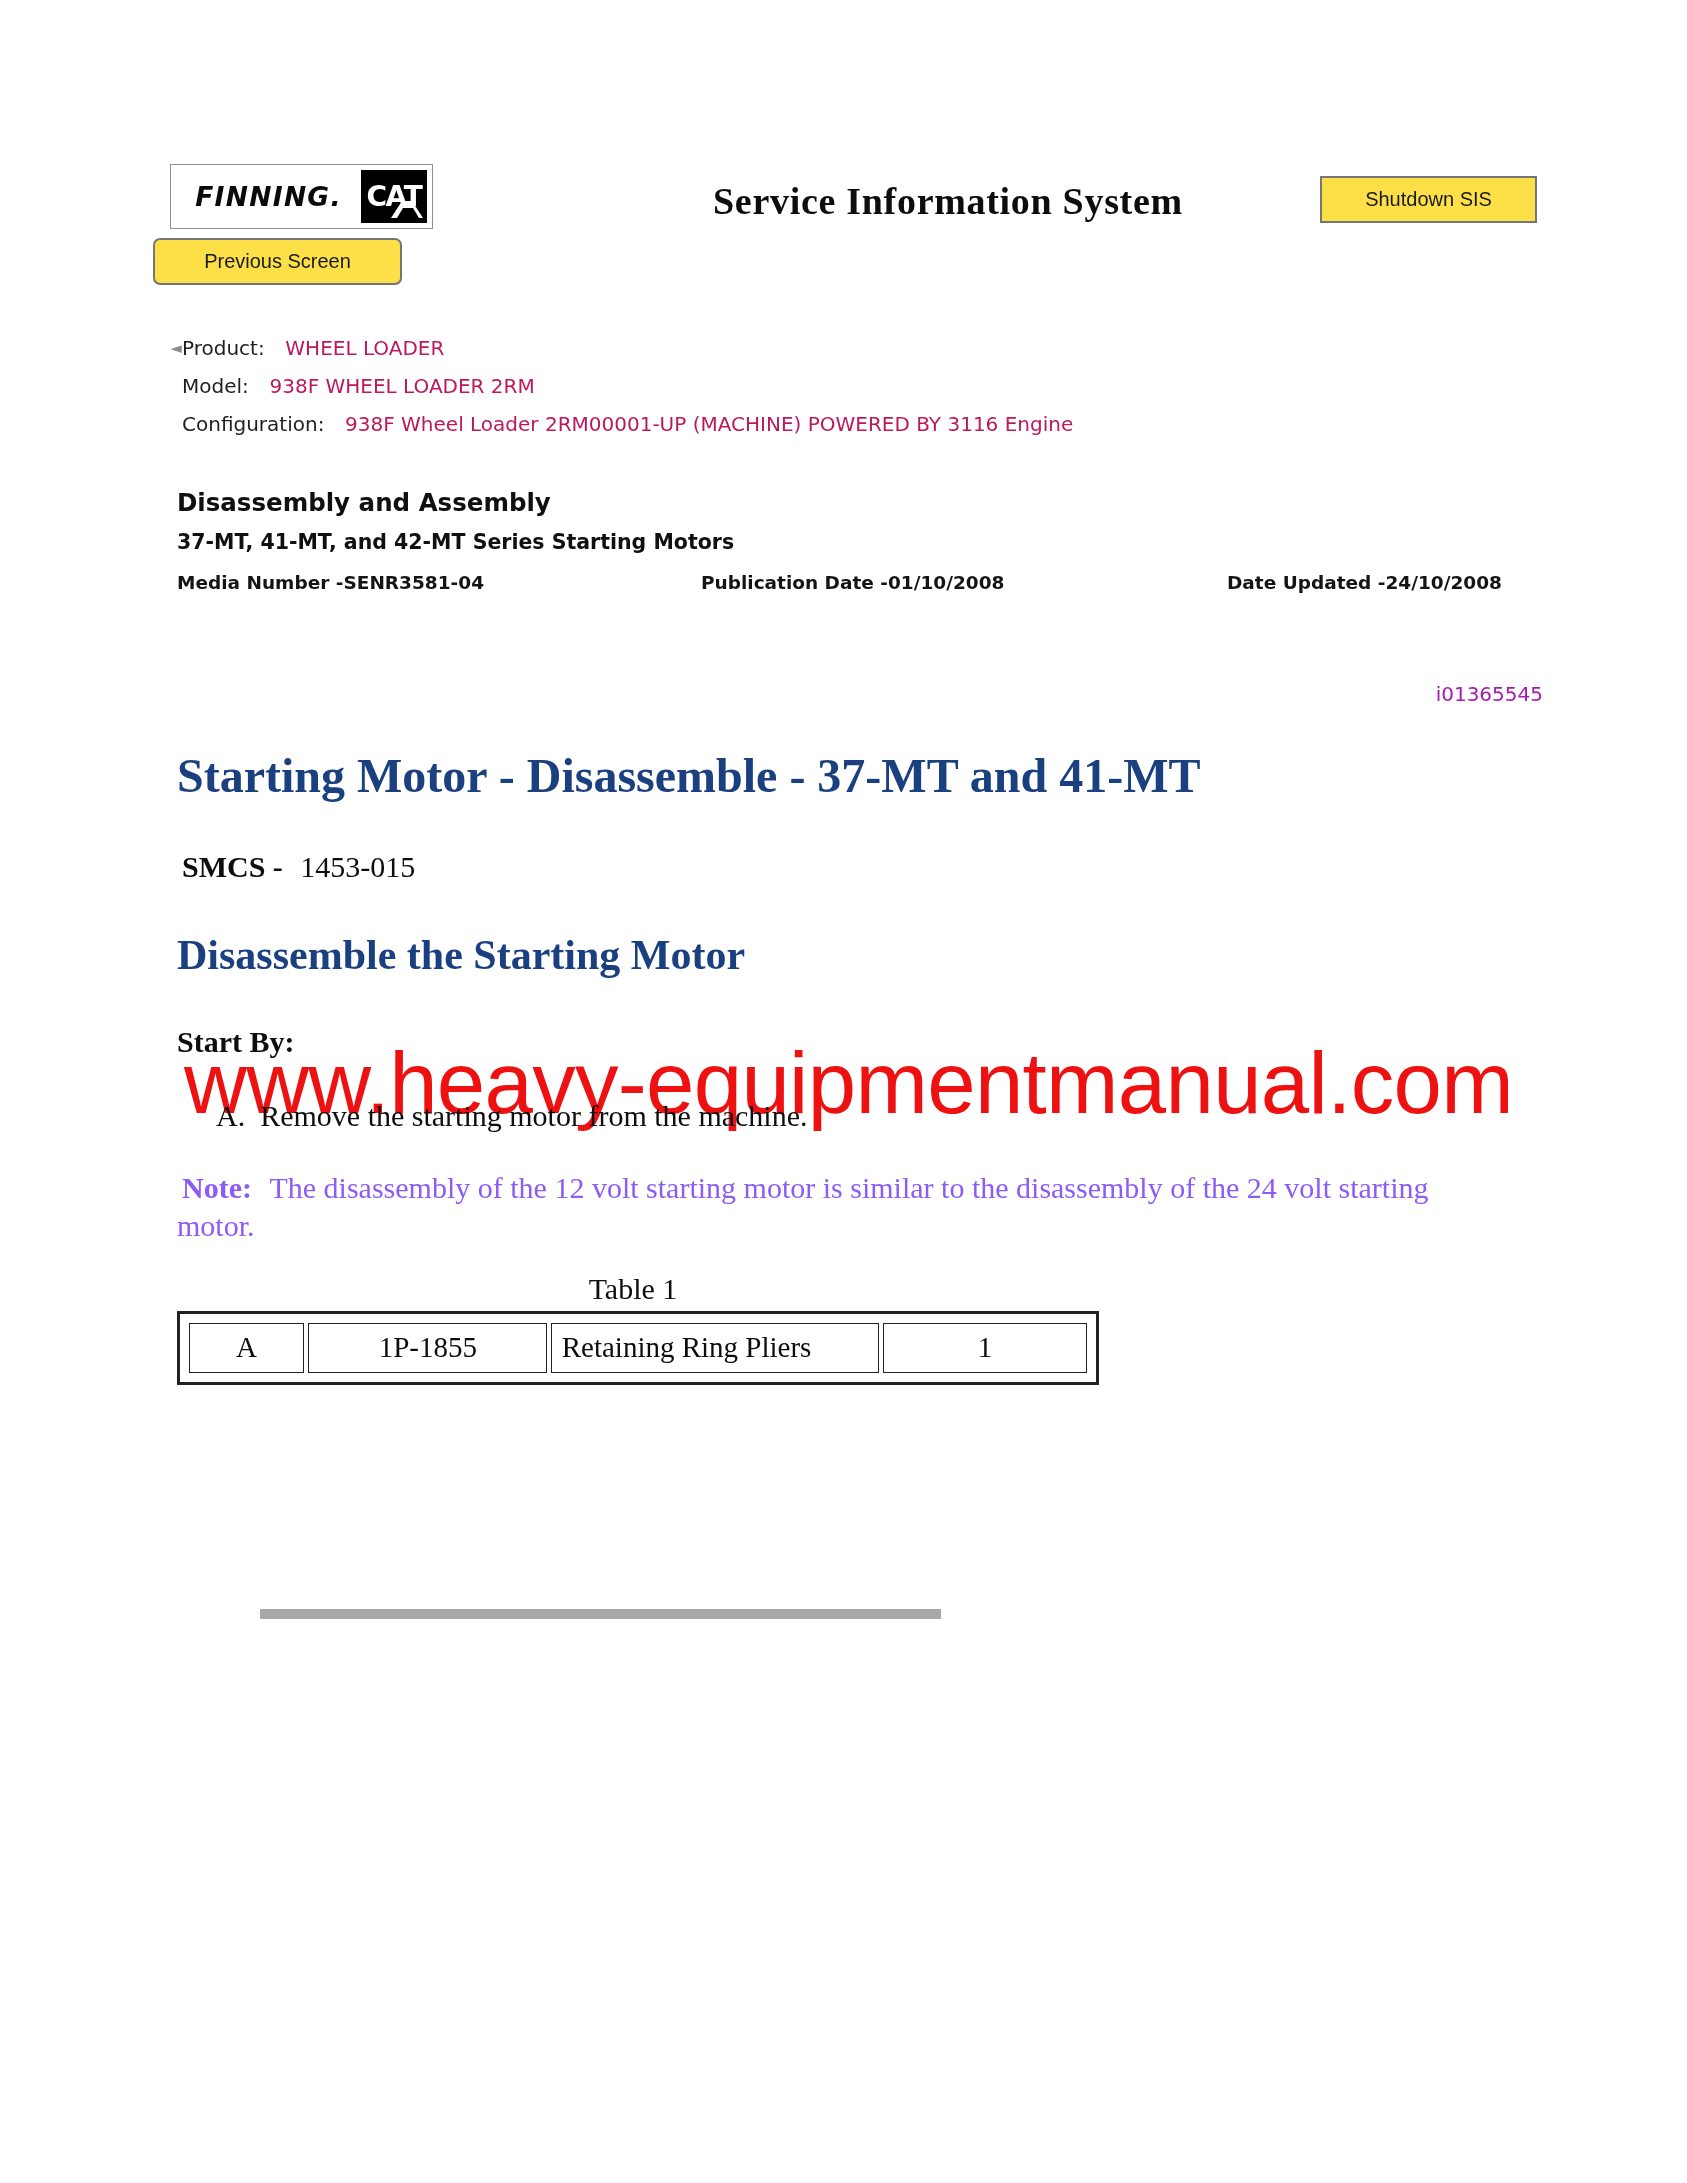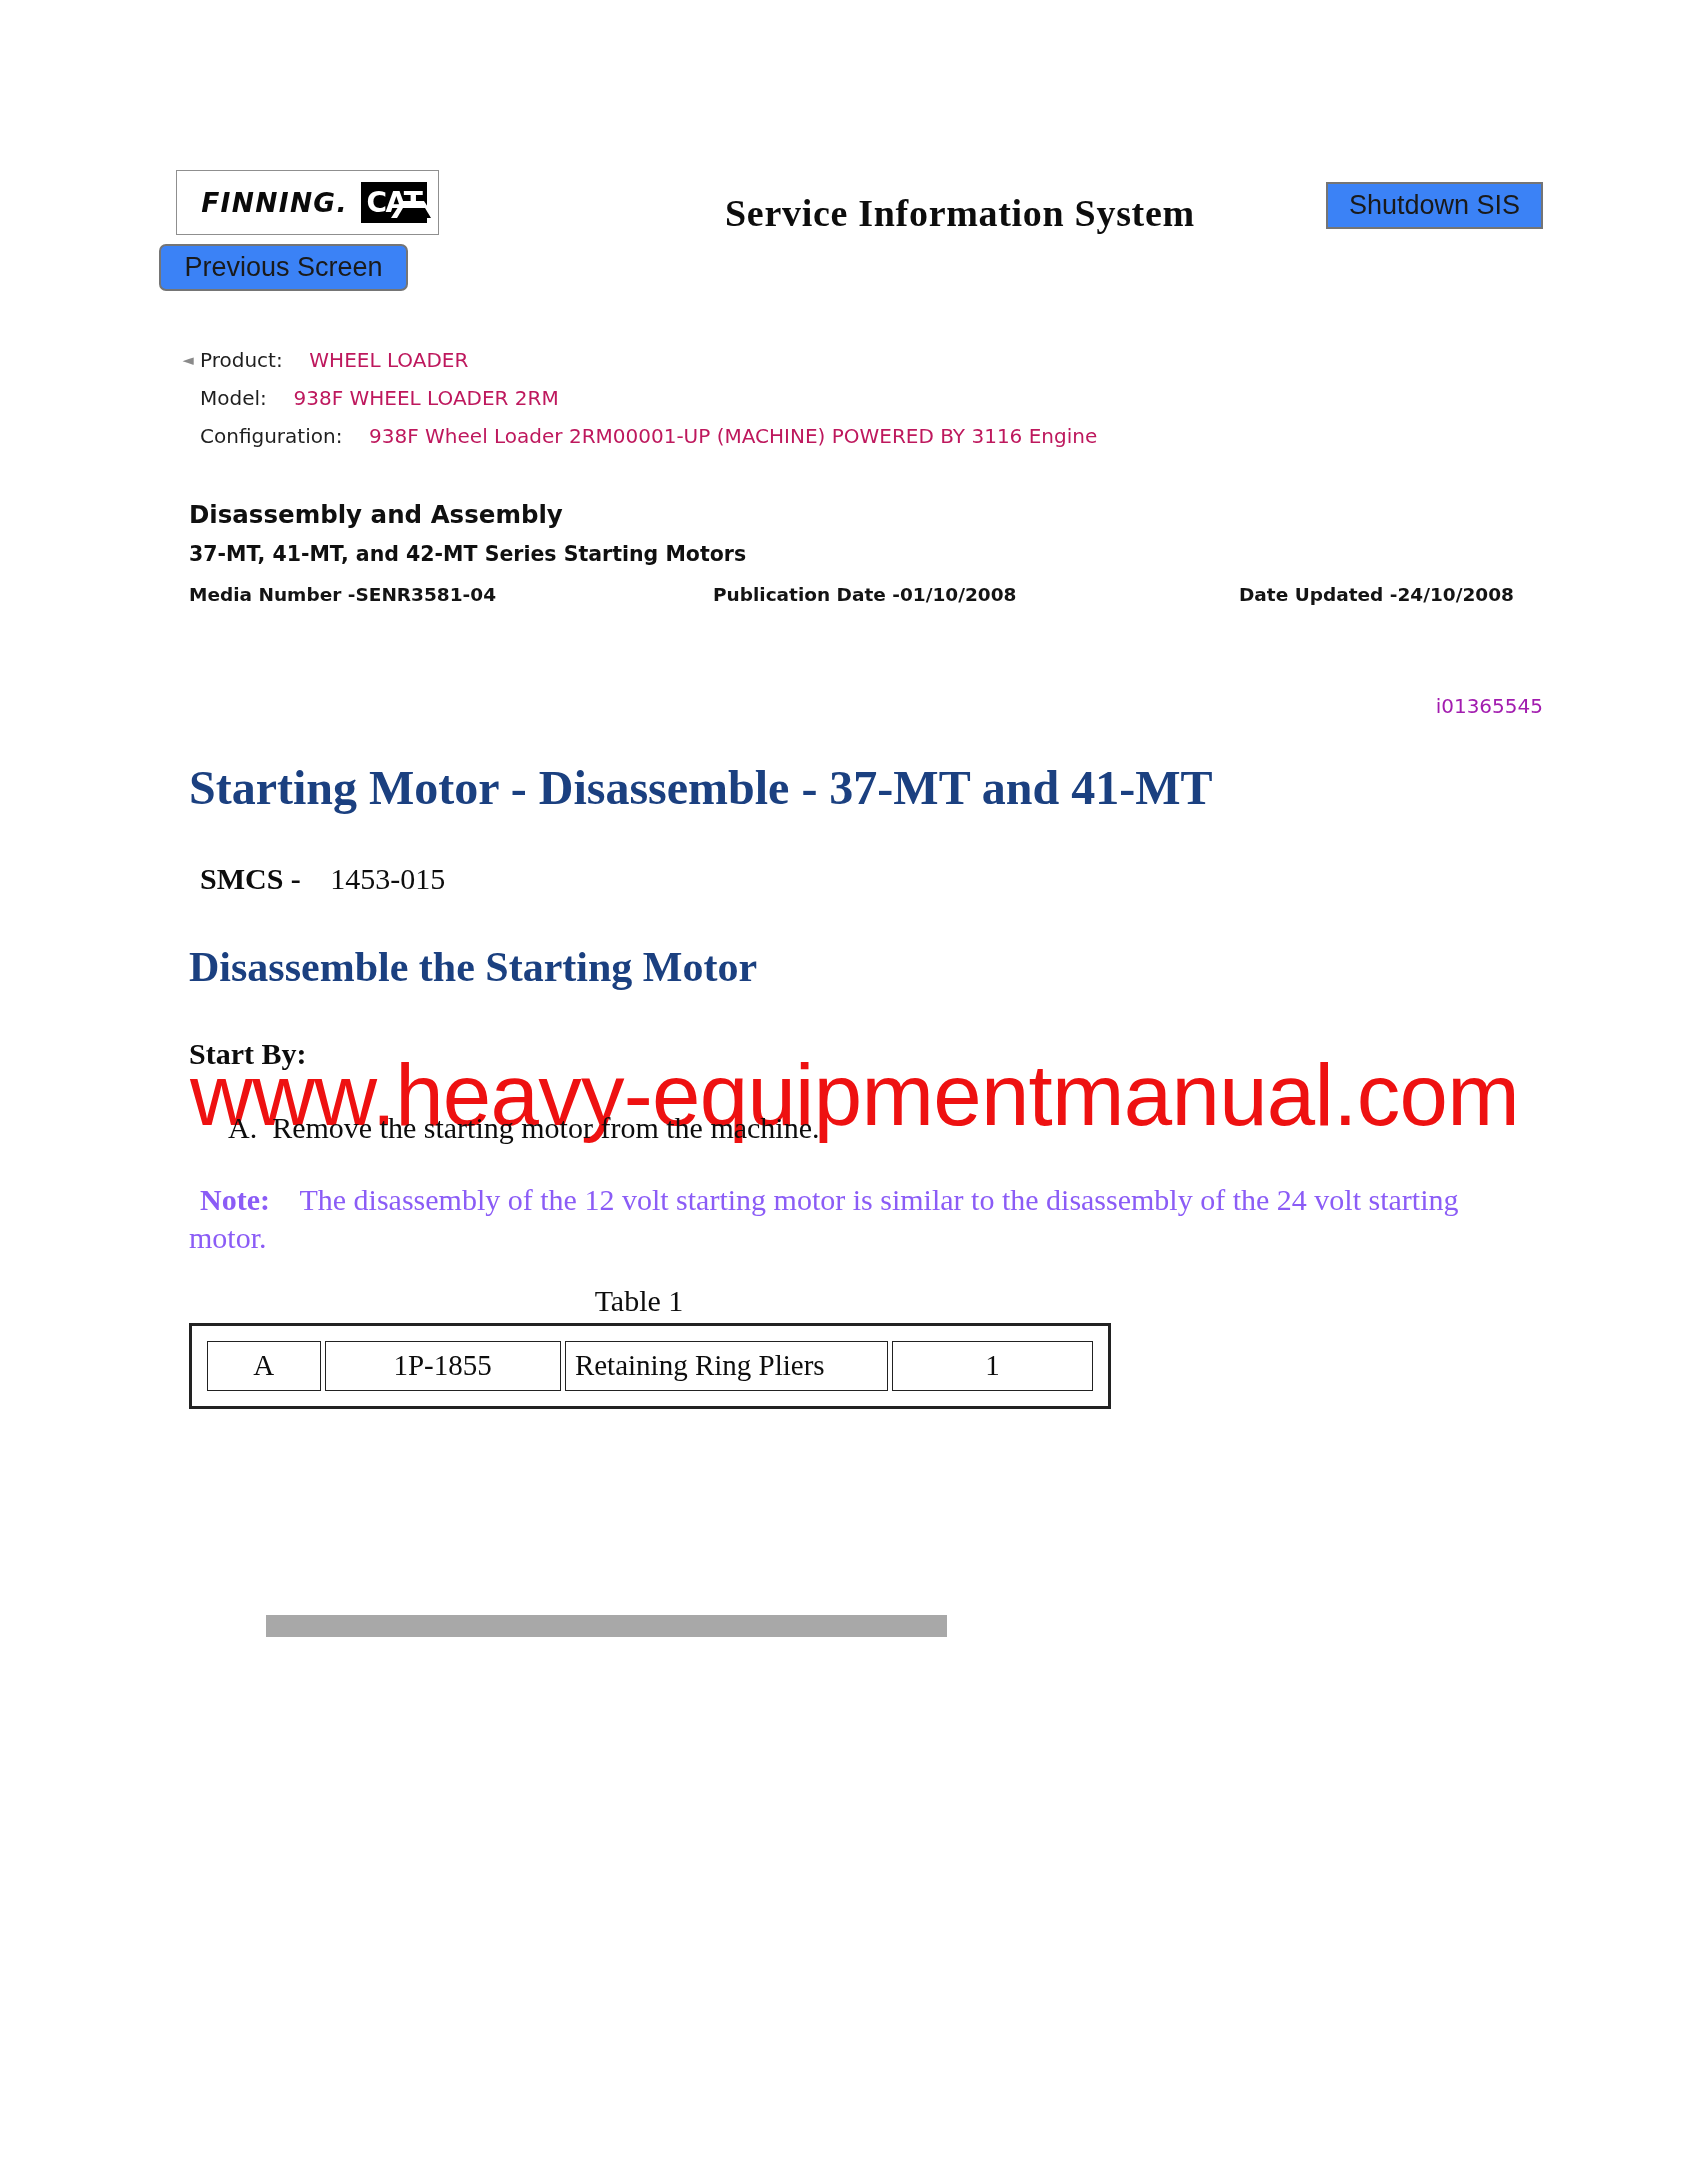--- a/index.html
+++ b/index.html
@@ -1,15 +1,15 @@
 <!DOCTYPE html>
 <html style="font-size:10.6px"><head>
 <meta charset="utf-8">
 <style>
-  * { margin: 0; padding: 11px; box-sizing: border-box; }
+  * { margin: 0; padding: 5px; box-sizing: border-box; }
   html, body { background: #ffffff; }
   body {
     width: 1687px; height: 2183px;
     position: relative;
     font-family: "Liberation Sans", sans-serif;
     color: #111;
     overflow: hidden;
   }
   .abs { position: absolute; }
 
@@ -47,25 +47,25 @@
     border-right: 6px solid transparent;
     border-bottom: 10px solid #000000;
   }
   .service-title {
     left: 703px; top: 169px;
     font-family: "Liberation Serif", serif;
     font-weight: 900; font-size: 38px; letter-spacing: 0.7px;
     color: #0d0d0d; white-space: nowrap;
   }
   .btn {
-    background: #3b82f6;
+    background: #fde047;
     border: 2px solid #757575;
     display: flex; align-items: center; justify-content: center;
     font-family: "Liberation Sans", sans-serif;
-    font-size: 27px; color: #1a1a1a;
+    font-size: 20px; color: #1a1a1a;
     cursor: pointer; white-space: nowrap;
   }
   .btn-shutdown { left: 1315px; top: 171px; width: 217px; height: 47px; }
   .btn-previous { left: 148px; top: 233px; width: 249px; height: 47px; border-radius: 7px; }
 
   
   .prod-row {
     left: 167px;
     font-family: "DejaVu Sans", sans-serif;
     font-size: 20px; white-space: nowrap;

